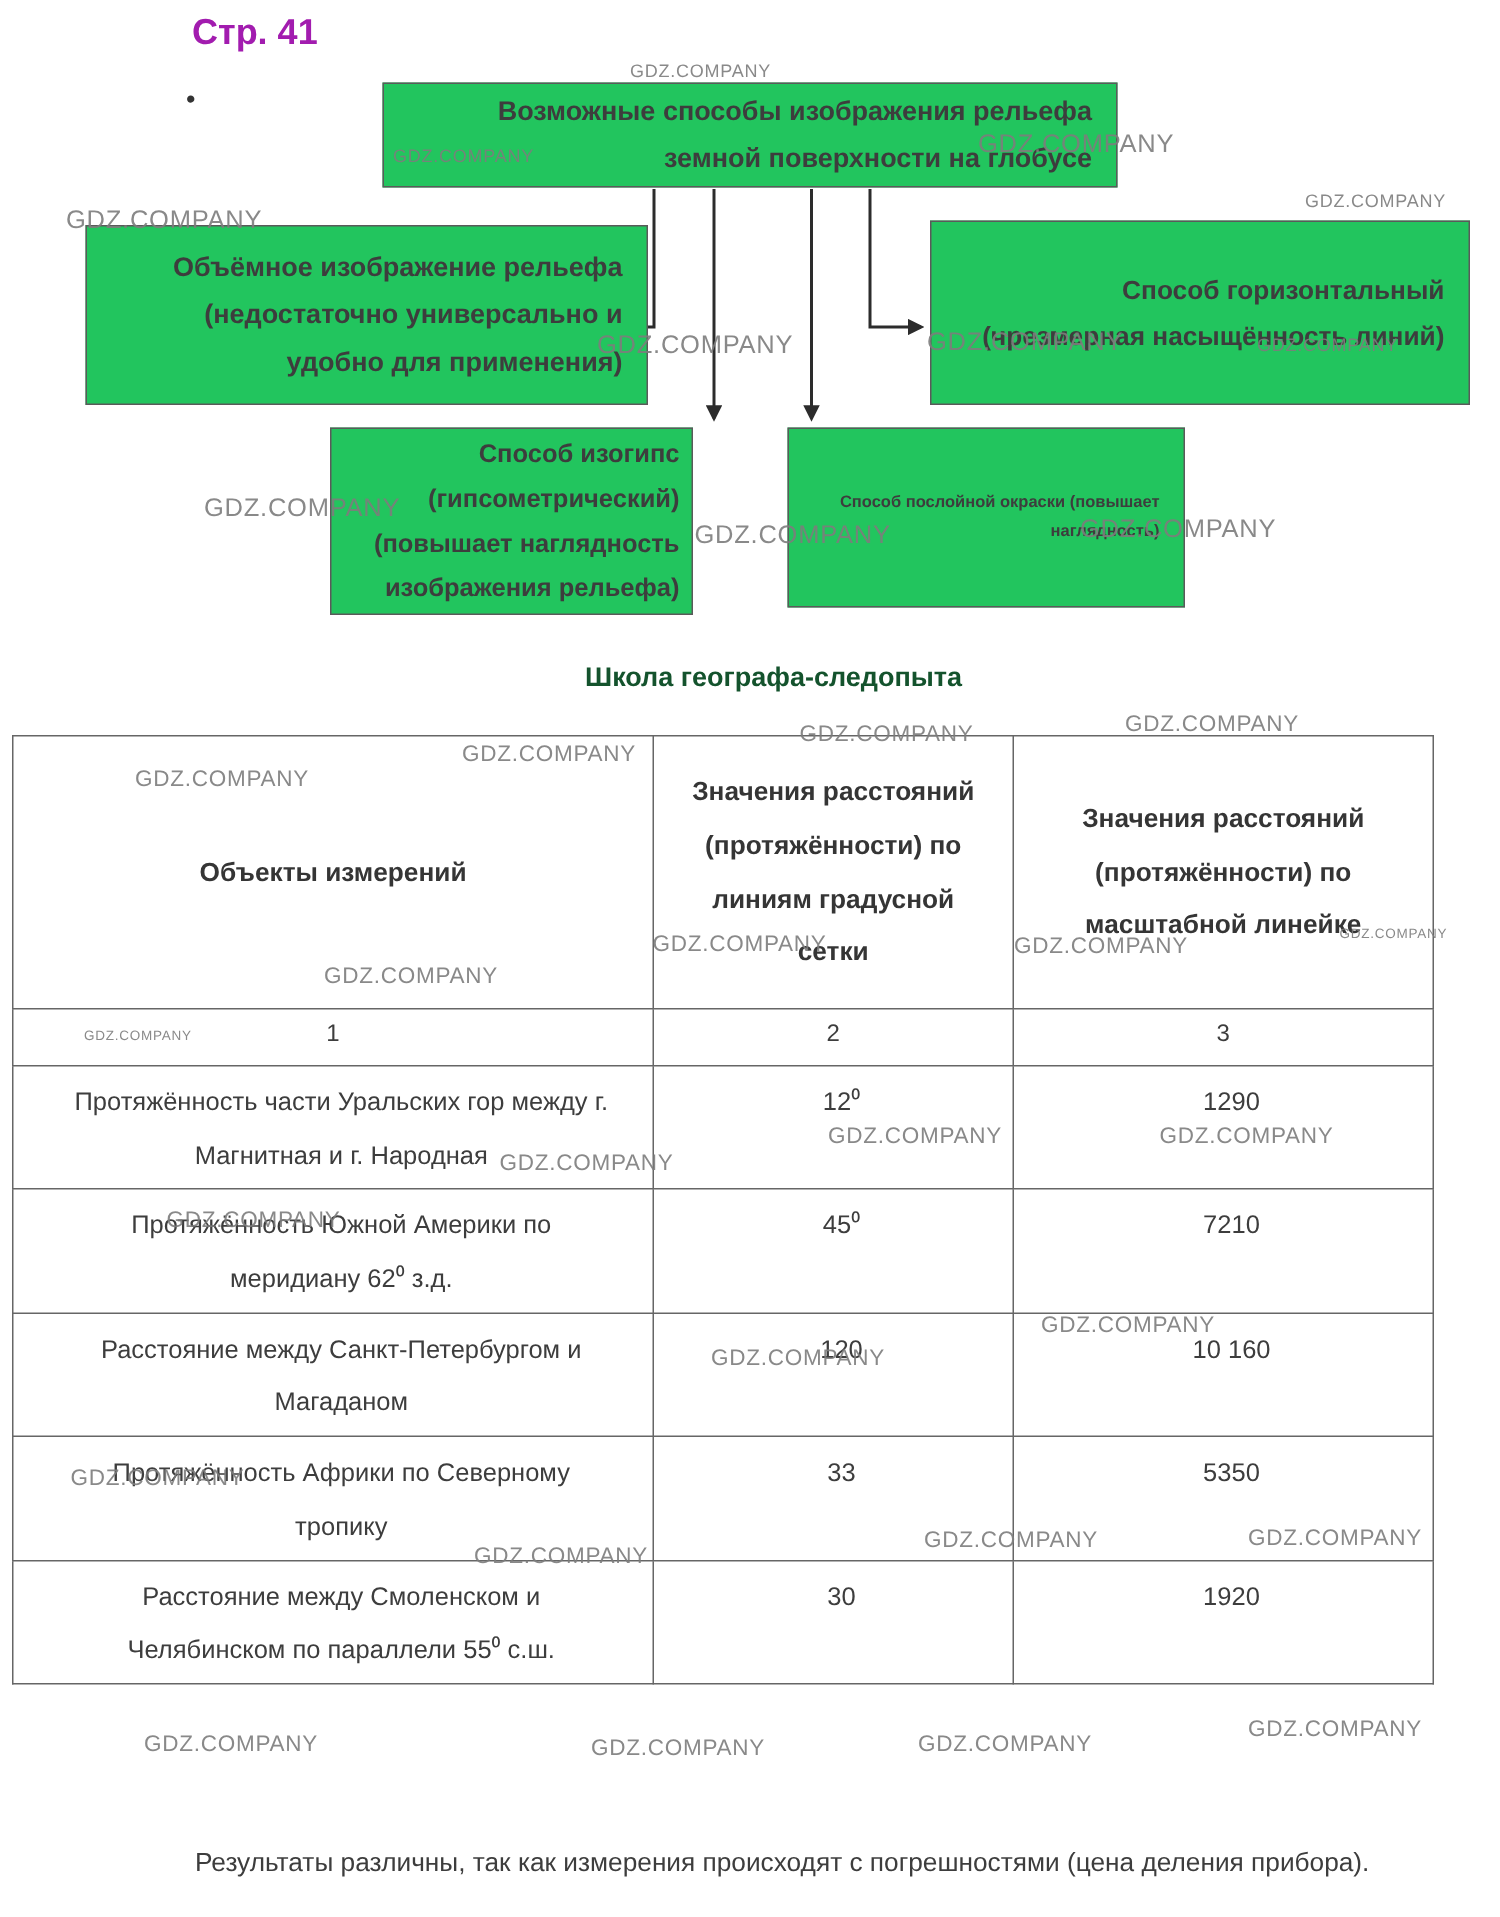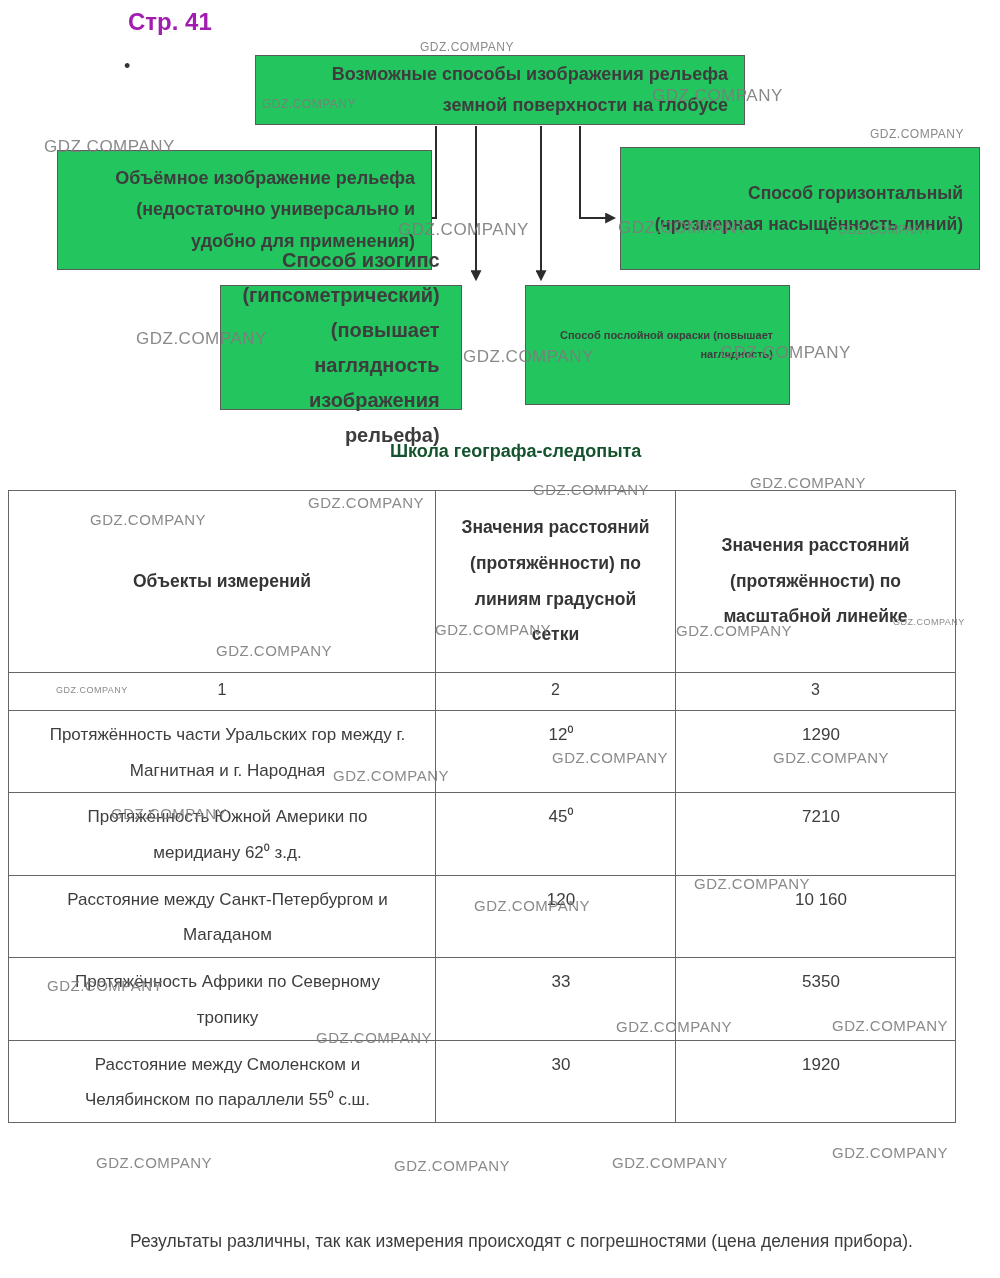--- a/index.html
+++ b/index.html
@@ -11,21 +11,21 @@
   .bullet { position:absolute; left:124px; top:56px; font-size:18px; color:#333; }
 
   
   .fc-box { position:absolute; border:1px solid #5a5a5a; background:#22c55e;
             display:flex; align-items:center; justify-content:center;
             text-align:right; font-size:18px; line-height:1.75; color:#3d3d3d;
             padding:6px 16px;font-weight:bold; }
   .fc-top         { left:255px; top:55px;  width:490px; height:70px; }
   .fc-left        { left:15px;  top:150px; width:375px; height:120px;margin-left:42px; }
   .fc-right       { left:620px; top:147px; width:360px; height:123px; font-size:17.5px; }
-  .fc-bottom-left { left:220px; top:285px; width:242px; height:125px; font-size:20px; line-height:1.75; padding:6px 25px; }
+  .fc-bottom-left { left:220px; top:285px; width:242px; height:125px; font-size:17px; line-height:1.75; padding:6px 8px; }
   .fc-bottom-right{ left:525px; top:285px; width:265px; height:120px; font-size:11px; }
   .connectors { position:absolute; left:0; top:0; pointer-events:none; }
 
   .section-title { position:absolute; left:390px; top:441px; font-size:18px; font-weight:bold; color:#14532d; }
 
   
   .meas-table { position:absolute; left:8px; top:490px; width:947px;
                 border-collapse:collapse; table-layout:fixed; }
   .meas-table th, .meas-table td { border:1px solid #666; color:#3d3d3d;
                 text-align:center; padding:4px 24px; }

